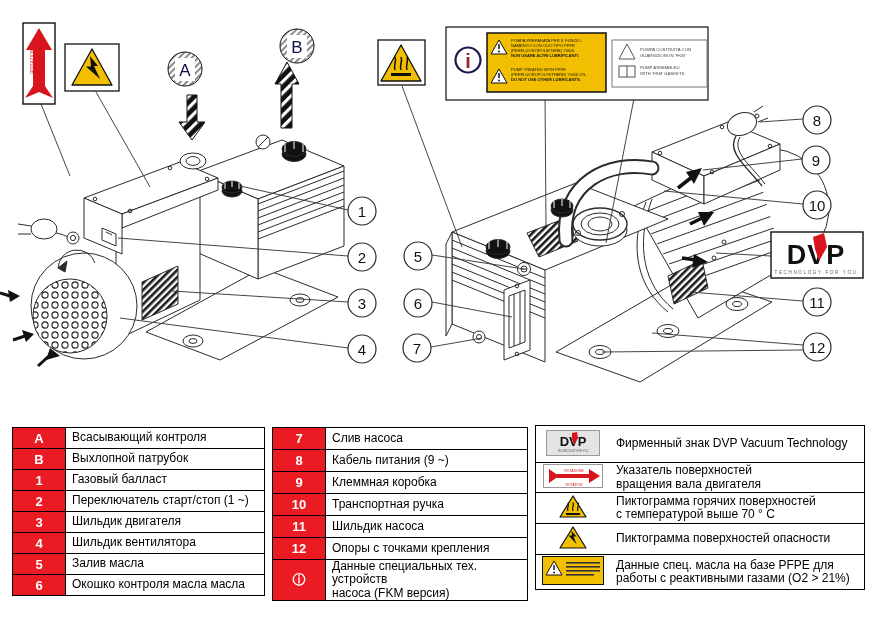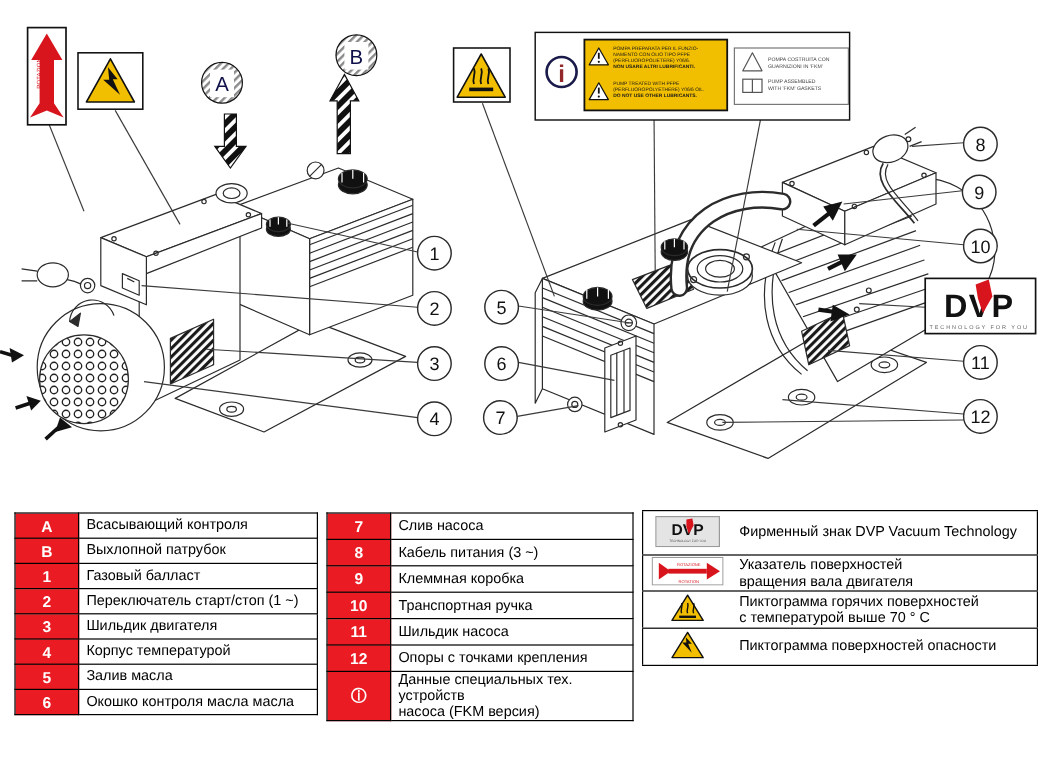--- a/index.html
+++ b/index.html
@@ -404,42 +404,42 @@
   <tr style="height:21px">
           <td class="key">2</td>
           <td class="lbl">Переключатель старт/стоп (1 ~)</td>
         </tr>
   <tr style="height:21px">
           <td class="key">3</td>
           <td class="lbl">Шильдик двигателя</td>
         </tr>
   <tr style="height:21px">
           <td class="key">4</td>
-          <td class="lbl">Корпус температурой</td>
+          <td class="lbl">Шильдик вентилятора</td>
         </tr>
   <tr style="height:21px">
           <td class="key">5</td>
           <td class="lbl">Залив масла</td>
         </tr>
   <tr style="height:21px">
           <td class="key">6</td>
           <td class="lbl">Окошко контроля масла масла</td>
         </tr>
 </tbody>
     </table>
 
 <table class="legend" style="left:272px;top:427px;width:256px">
   <tbody>
         <tr style="height:22px">
           <td class="key">7</td>
           <td class="lbl">Слив насоса</td>
         </tr>
   <tr style="height:22px">
           <td class="key">8</td>
-          <td class="lbl">Кабель питания (3 ~)</td>
+          <td class="lbl">Кабель питания (9 ~)</td>
         </tr>
   <tr style="height:22px">
           <td class="key">9</td>
           <td class="lbl">Клеммная коробка</td>
         </tr>
   <tr style="height:22px">
           <td class="key">10</td>
           <td class="lbl">Транспортная ручка</td>
         </tr>
   <tr style="height:22px">
@@ -500,16 +500,32 @@
   </tr>
   <tr style="height:30px">
     <td class="icon">
       <svg width="30" height="25" viewBox="0 0 30 25">
         <polygon points="15,2 28,23 2,23" fill="#f2be00" stroke="#111" stroke-width="1.2" stroke-linejoin="round"></polygon>
         <polygon points="13.5,6 18.5,11.5 15.5,11.5 18.5,19 10.5,10.5 14,10.5" fill="#111"></polygon>
       </svg>
     </td>
     <td class="lbl">Пиктограмма поверхностей опасности</td>
   </tr>
+  <tr style="height:33px">
+    <td class="icon">
+      <svg width="62" height="29" viewBox="0 0 62 29">
+        <rect x="0.5" y="0.5" width="61" height="28" fill="#f2be00" stroke="#111"></rect>
+        <polygon points="12,5 20,19 4,19" fill="#fff" stroke="#111" stroke-linejoin="round"></polygon>
+        <line x1="12" y1="9" x2="12" y2="14" stroke="#111" stroke-width="1.4"></line>
+        <circle cx="12" cy="16.5" r="0.9" fill="#111"></circle>
+        <rect x="24" y="6" width="34" height="1.6" fill="#333"></rect>
+        <rect x="24" y="10" width="34" height="1.6" fill="#333"></rect>
+        <rect x="24" y="14" width="34" height="1.6" fill="#333"></rect>
+        <rect x="24" y="18" width="28" height="1.6" fill="#333"></rect>
+      </svg>
+    </td>
+    <td class="lbl">Данные спец. масла на базе PFPE для
+работы с реактивными  газами  (O2 &gt; 21%)</td>
+  </tr>
 </tbody>
     </table>
 
 </div>
 
 </body></html>

